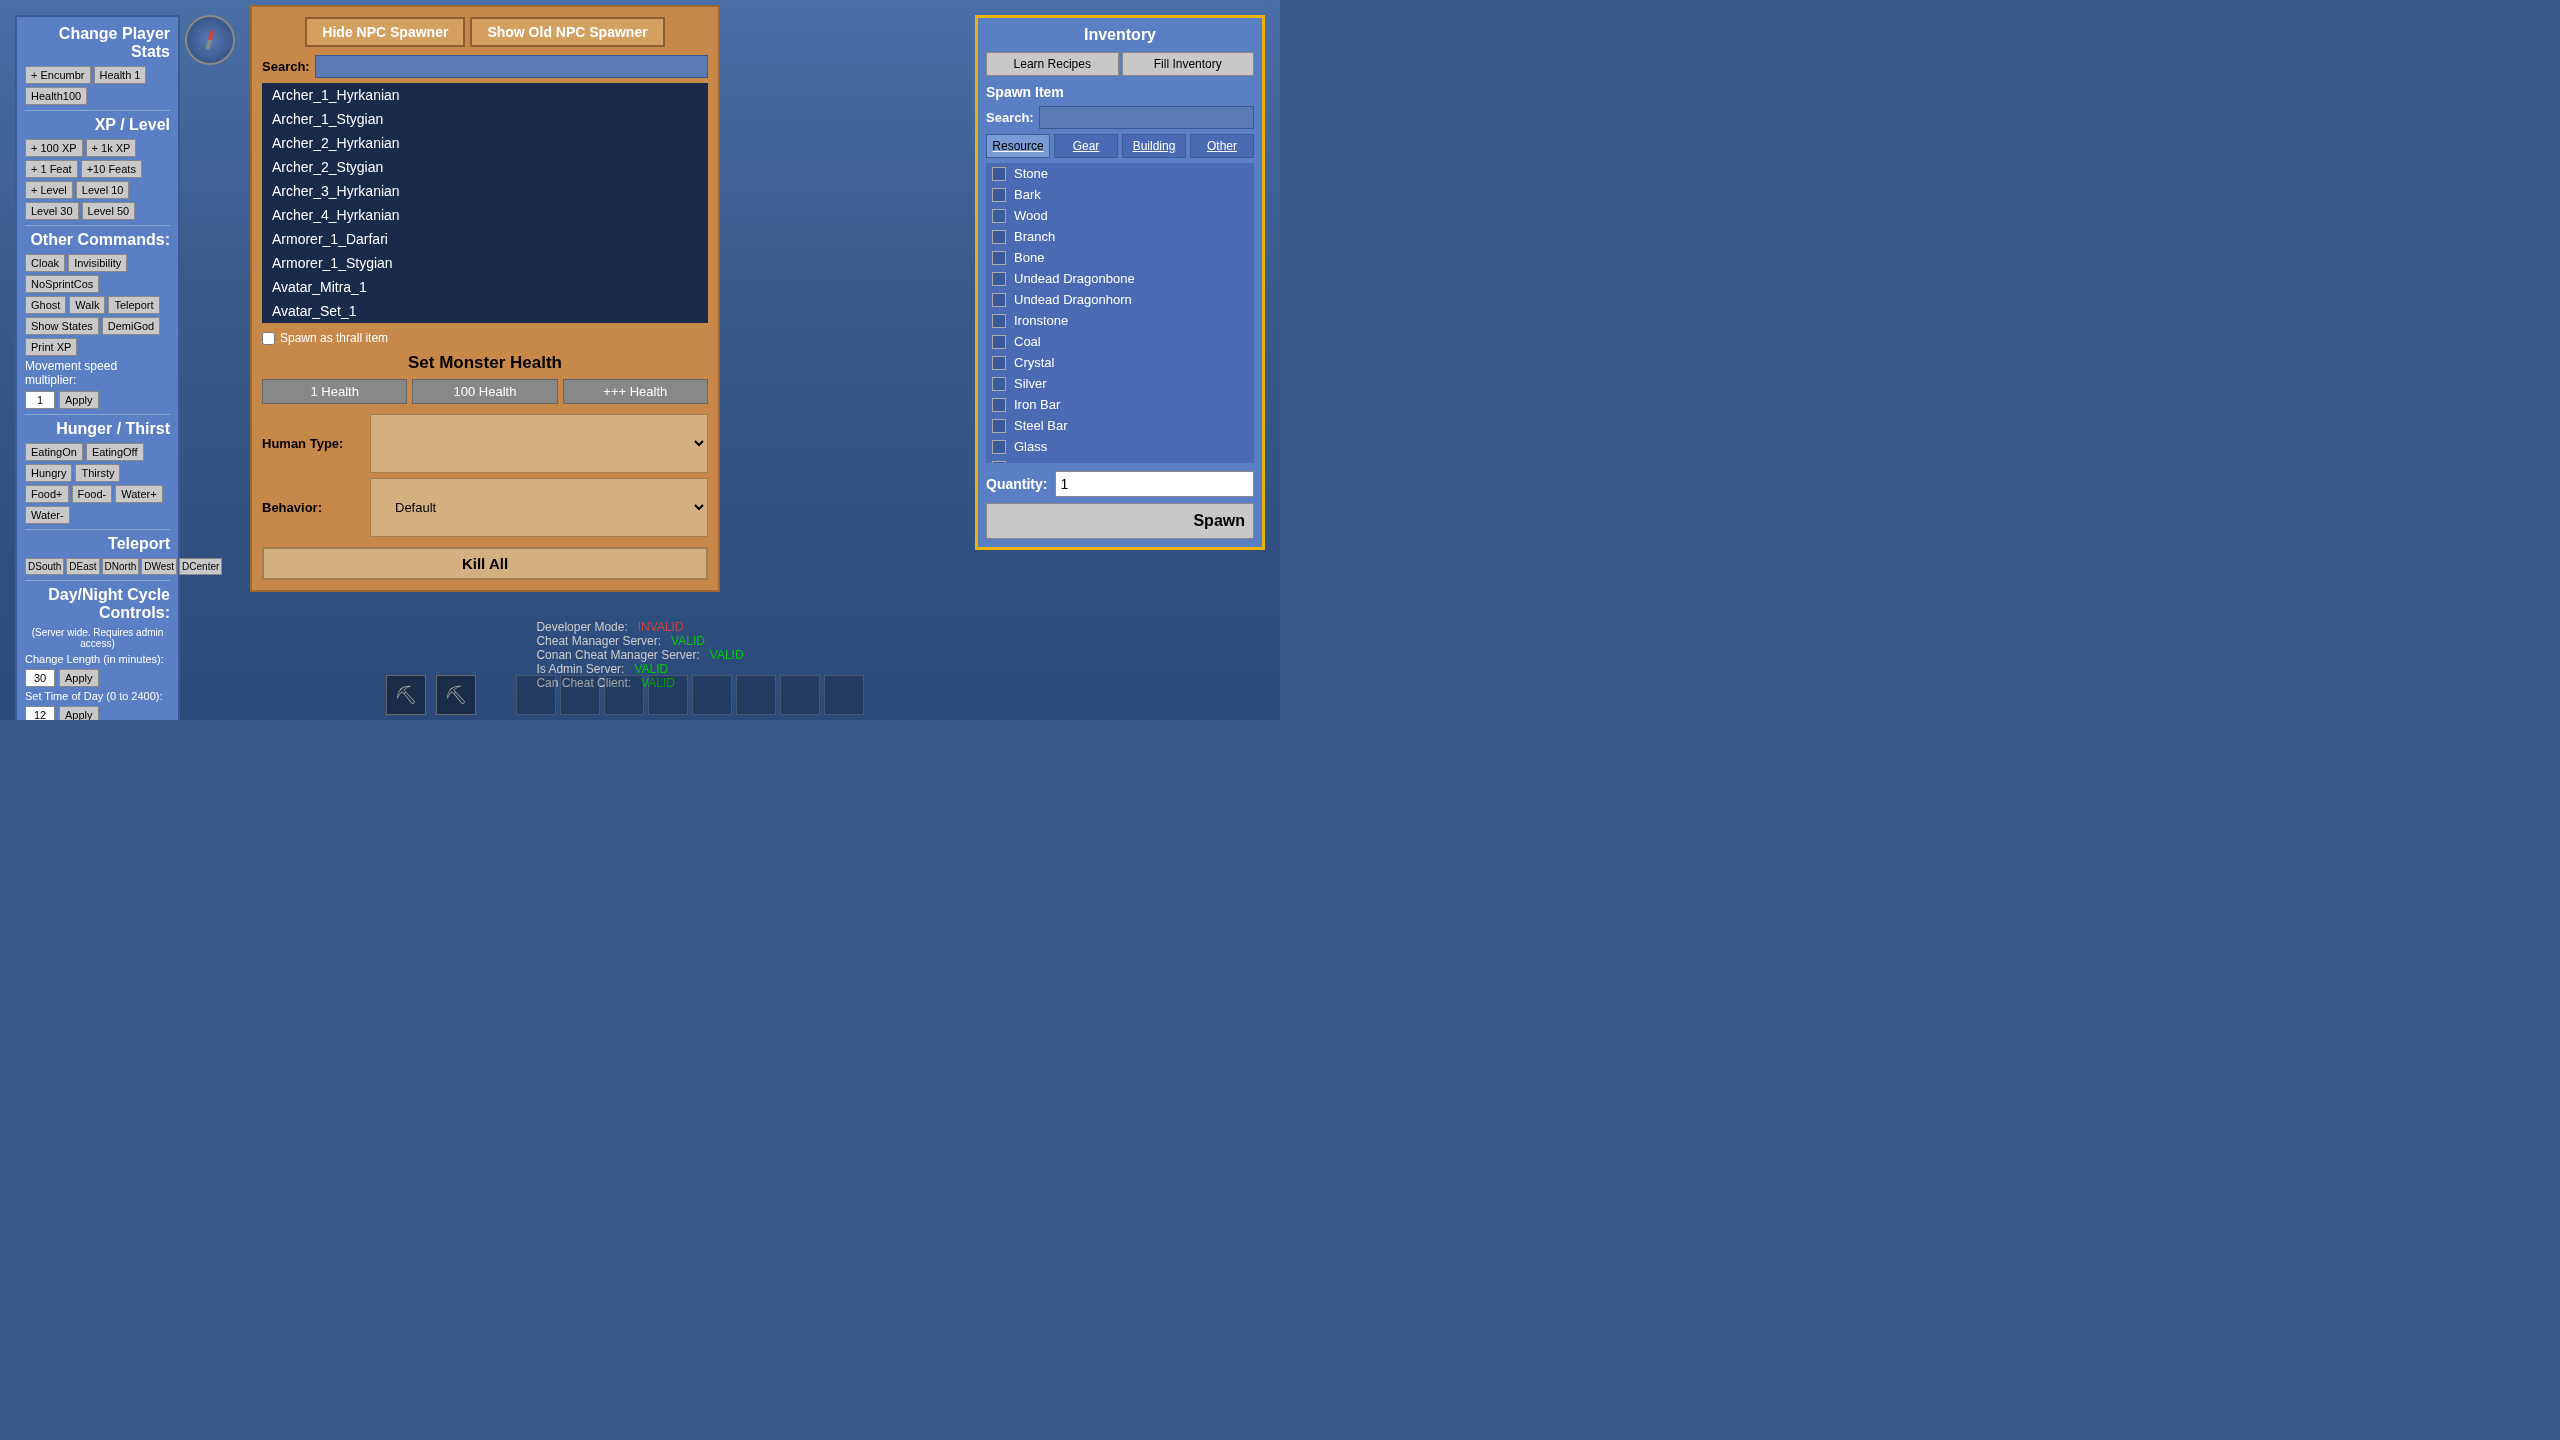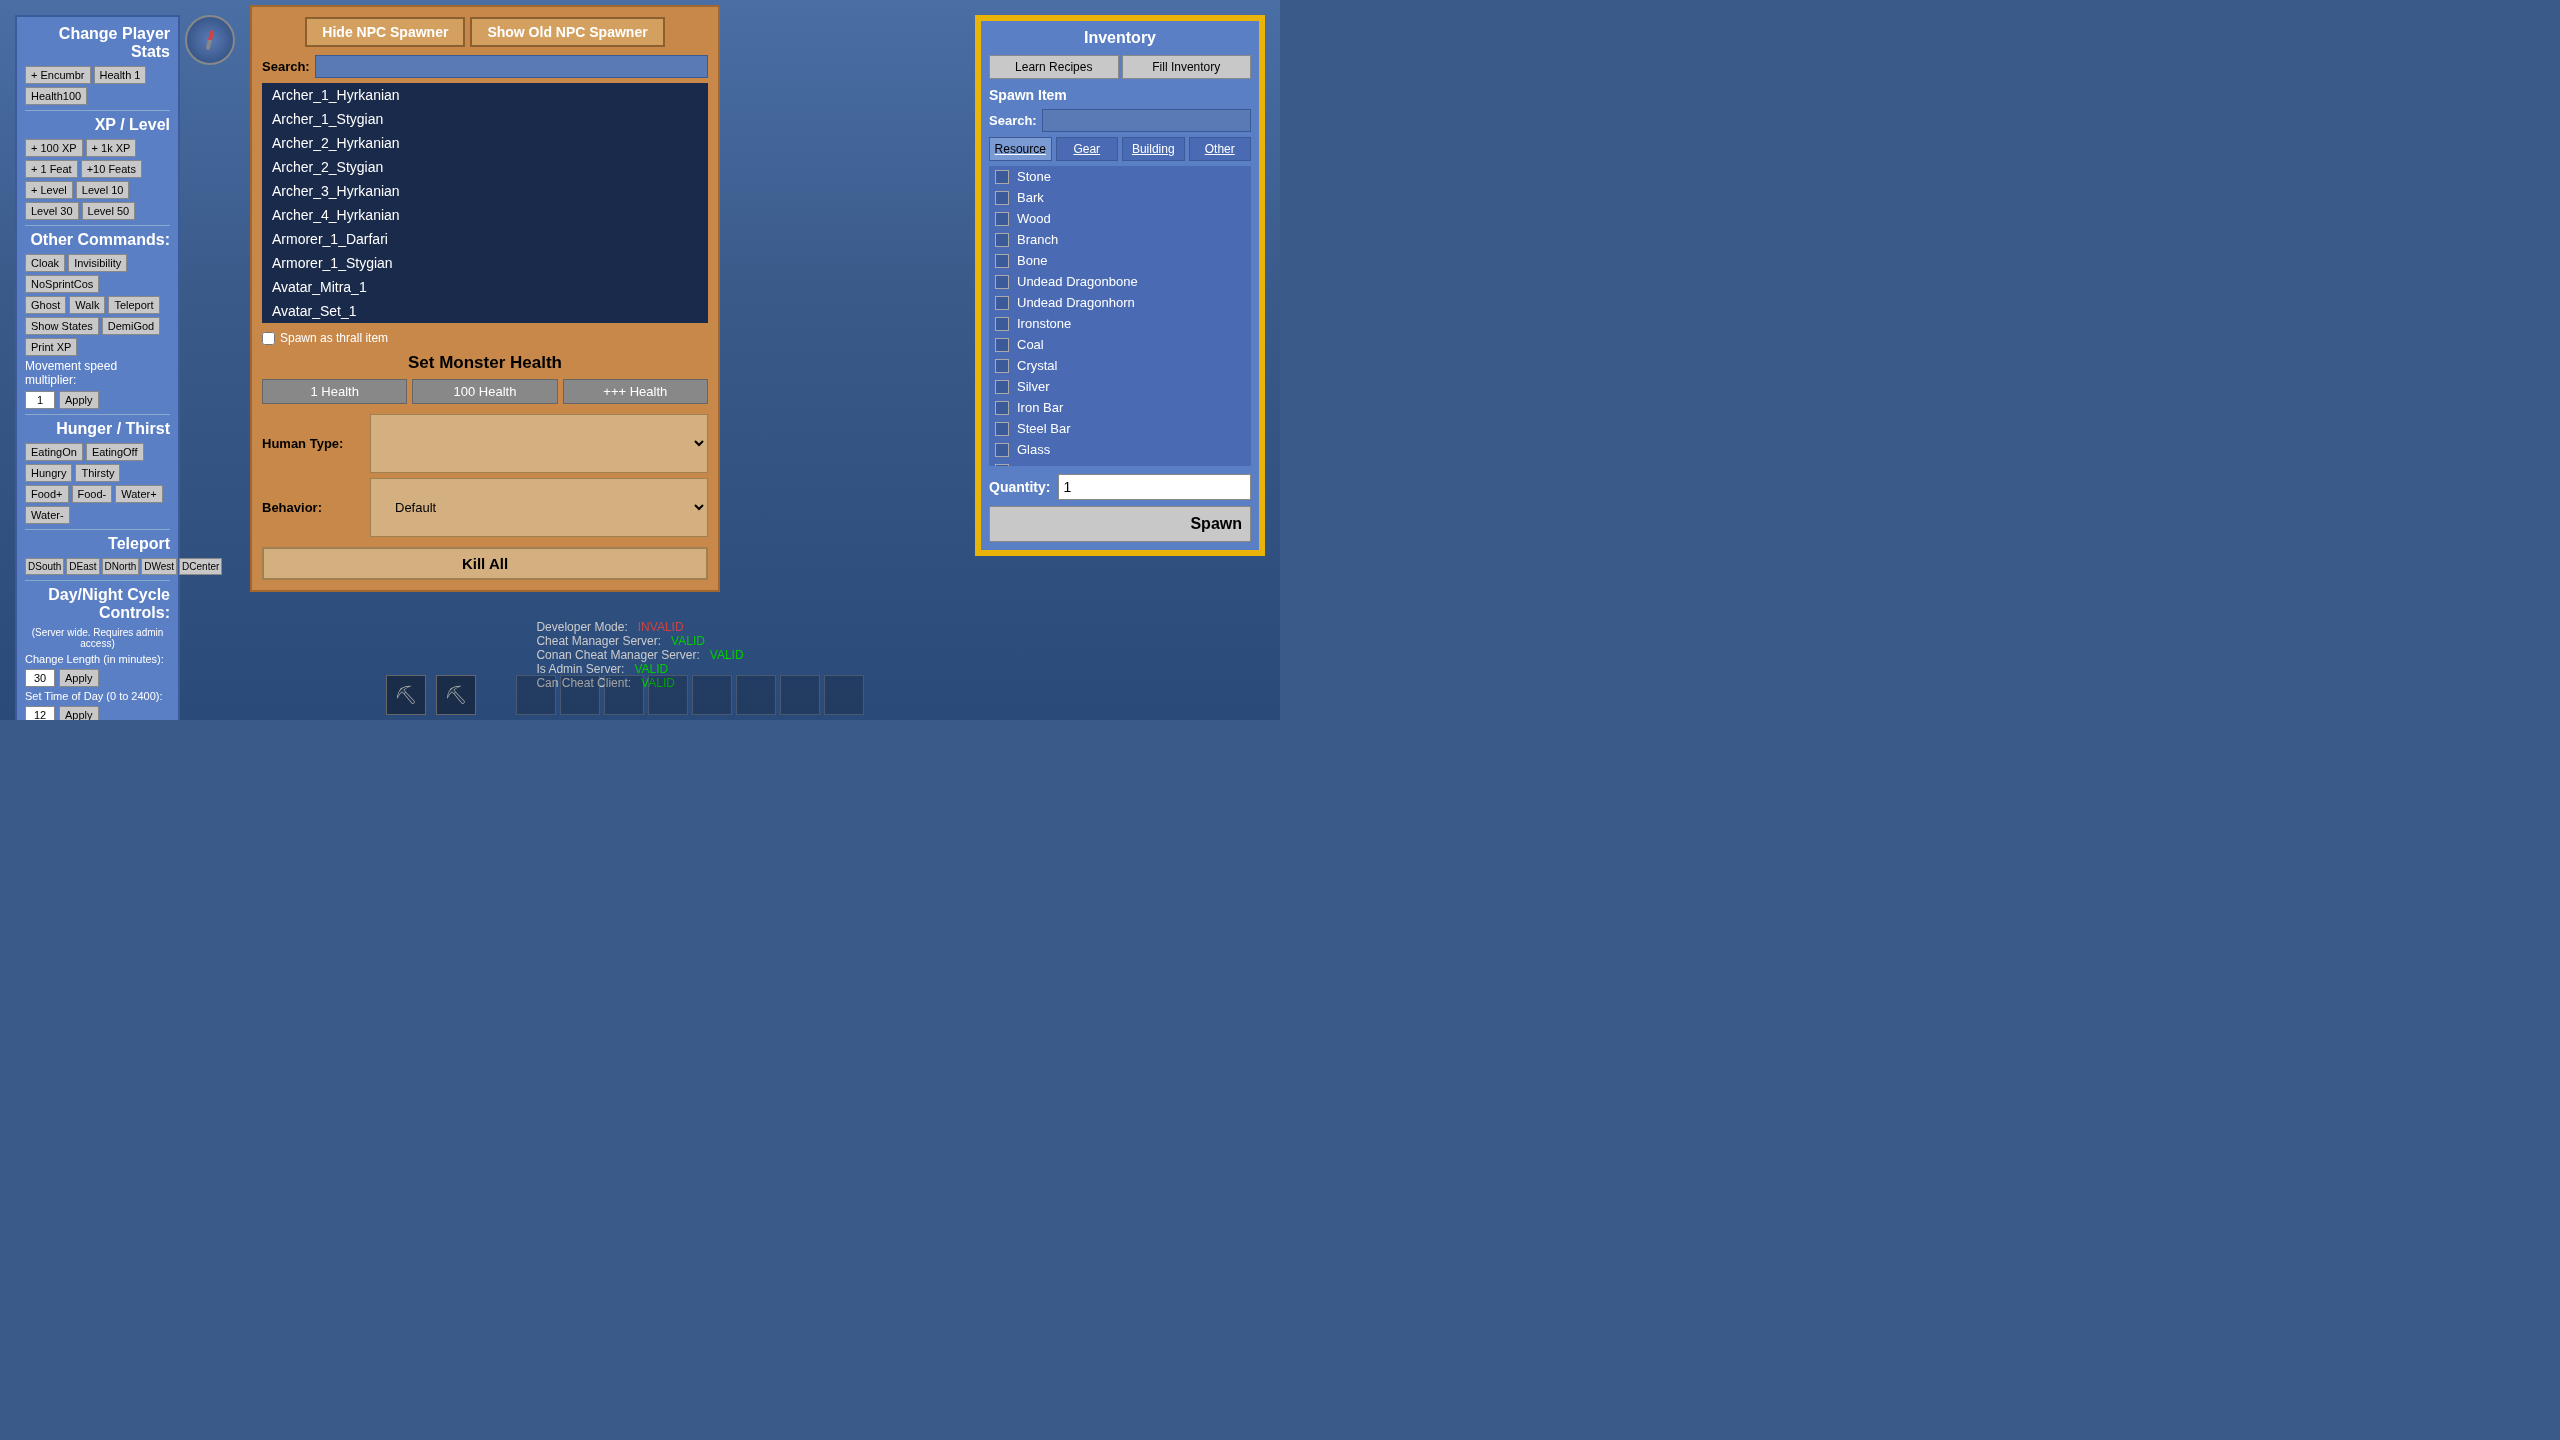--- a/index.html
+++ b/index.html
@@ -254,21 +254,21 @@
       margin-top: 5px;
     }
 
     
     .right-panel {
       position: absolute;
       right: 15px;
       top: 15px;
       width: 290px;
       background: #5b7fc4;
-      border: 6px solid #eab308;
+      border: 3px solid #eab308;
       padding: 8px;
       color: #fff;
     }
 
     .inventory-title {
       text-align: center;
       font-size: 16px;
       font-weight: bold;
       margin-bottom: 8px;
     }

